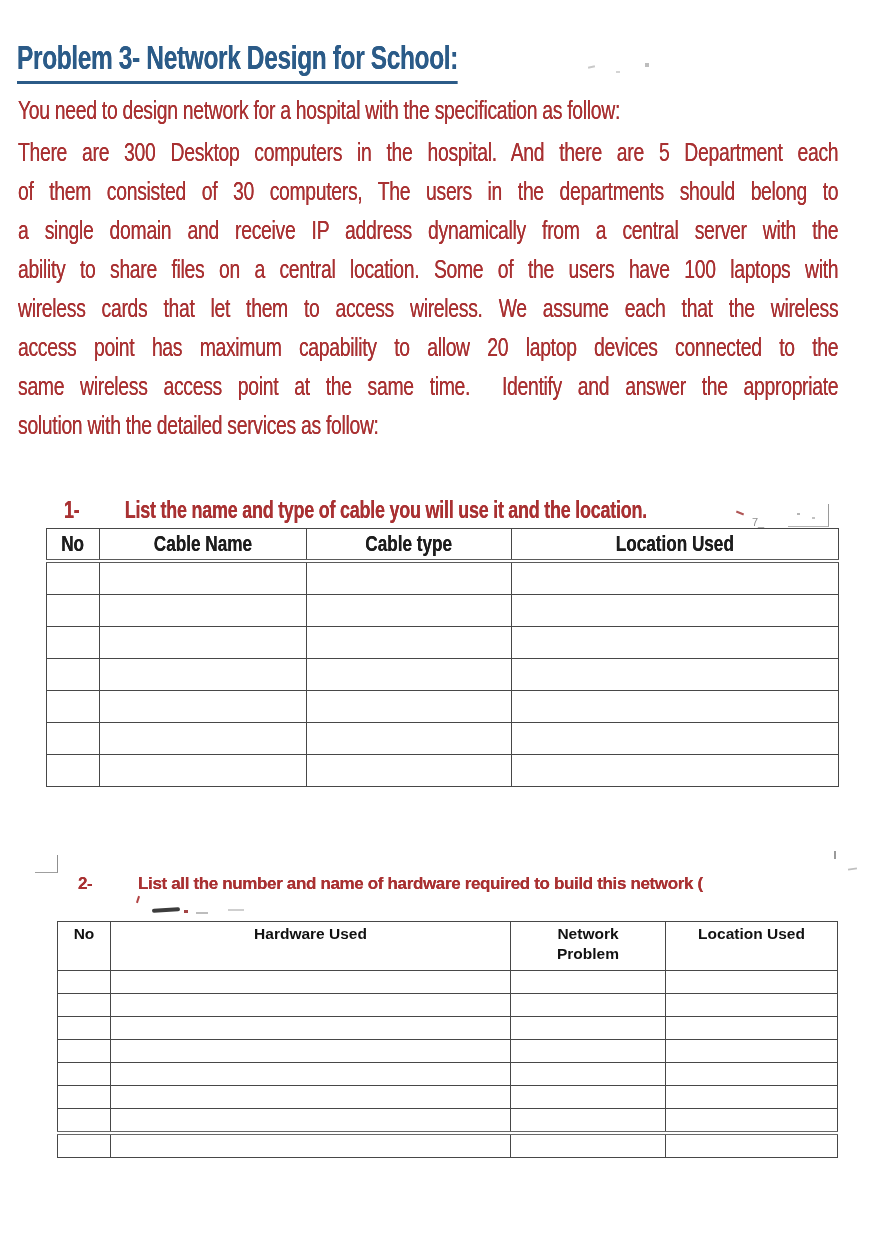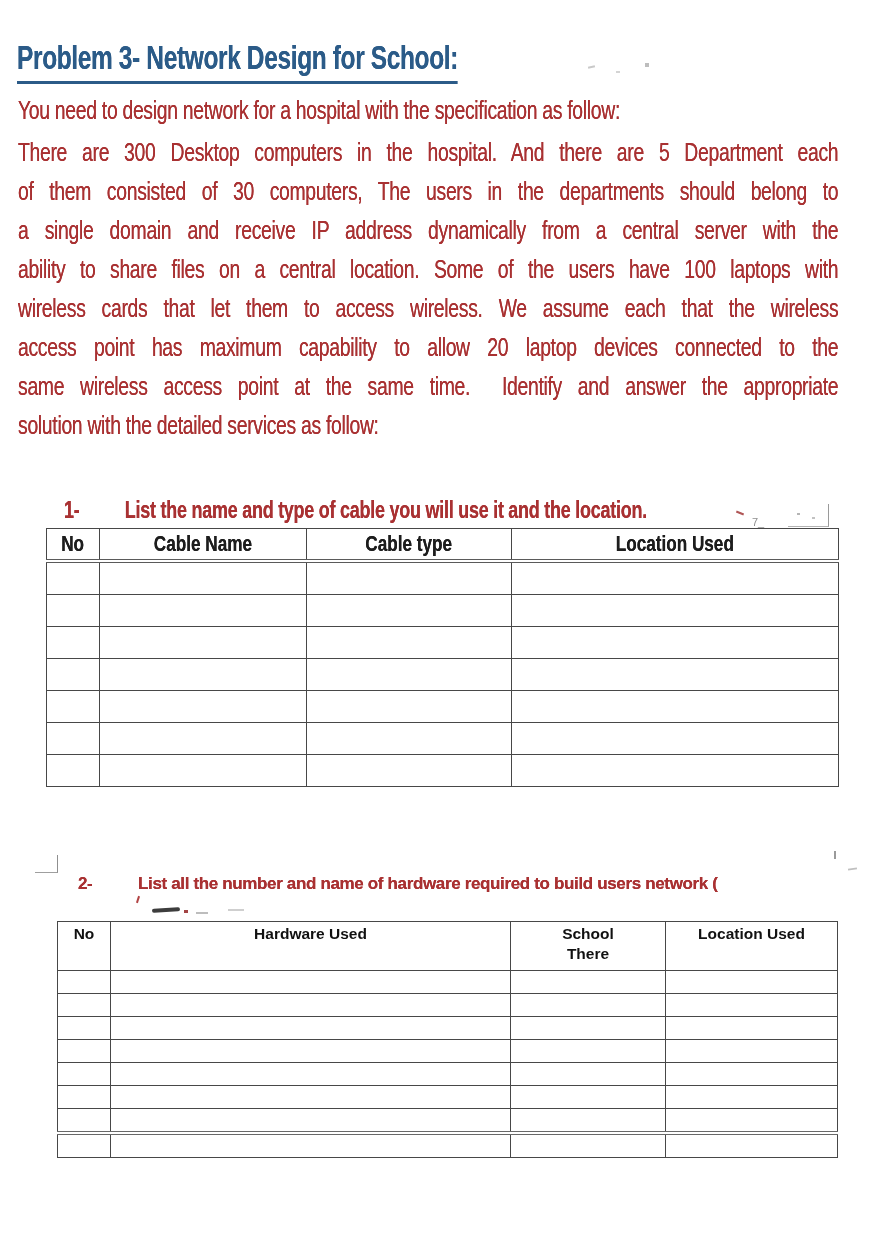--- a/index.html
+++ b/index.html
@@ -131,37 +131,37 @@
       <tr>
         <td></td>
         <td></td>
         <td></td>
         <td></td>
       </tr>
     </tbody>
 </table>
 
 <div class="sec-heading sec2">
-  <span class="sec-num">2-</span><span>List all the number and name of hardware required to build users network (</span>
+  <span class="sec-num">2-</span><span>List all the number and name of hardware required to build this network (</span>
 </div>
 
 <table class="t2">
   <colgroup>
       <col style="width:53px">
       <col style="width:400px">
       <col style="width:155px">
       <col style="width:172px">
     </colgroup>
   <thead>
     <tr>
       <th><span>No</span></th>
       <th><span>Hardware Used</span></th>
       <th>
-        <span>School</span><br>
-        <span>There</span>
+        <span>Network</span><br>
+        <span>Problem</span>
       </th>
       <th><span>Location Used</span></th>
     </tr>
   </thead>
   <tbody>
       <tr>
         <td></td>
         <td></td>
         <td></td>
         <td></td>

